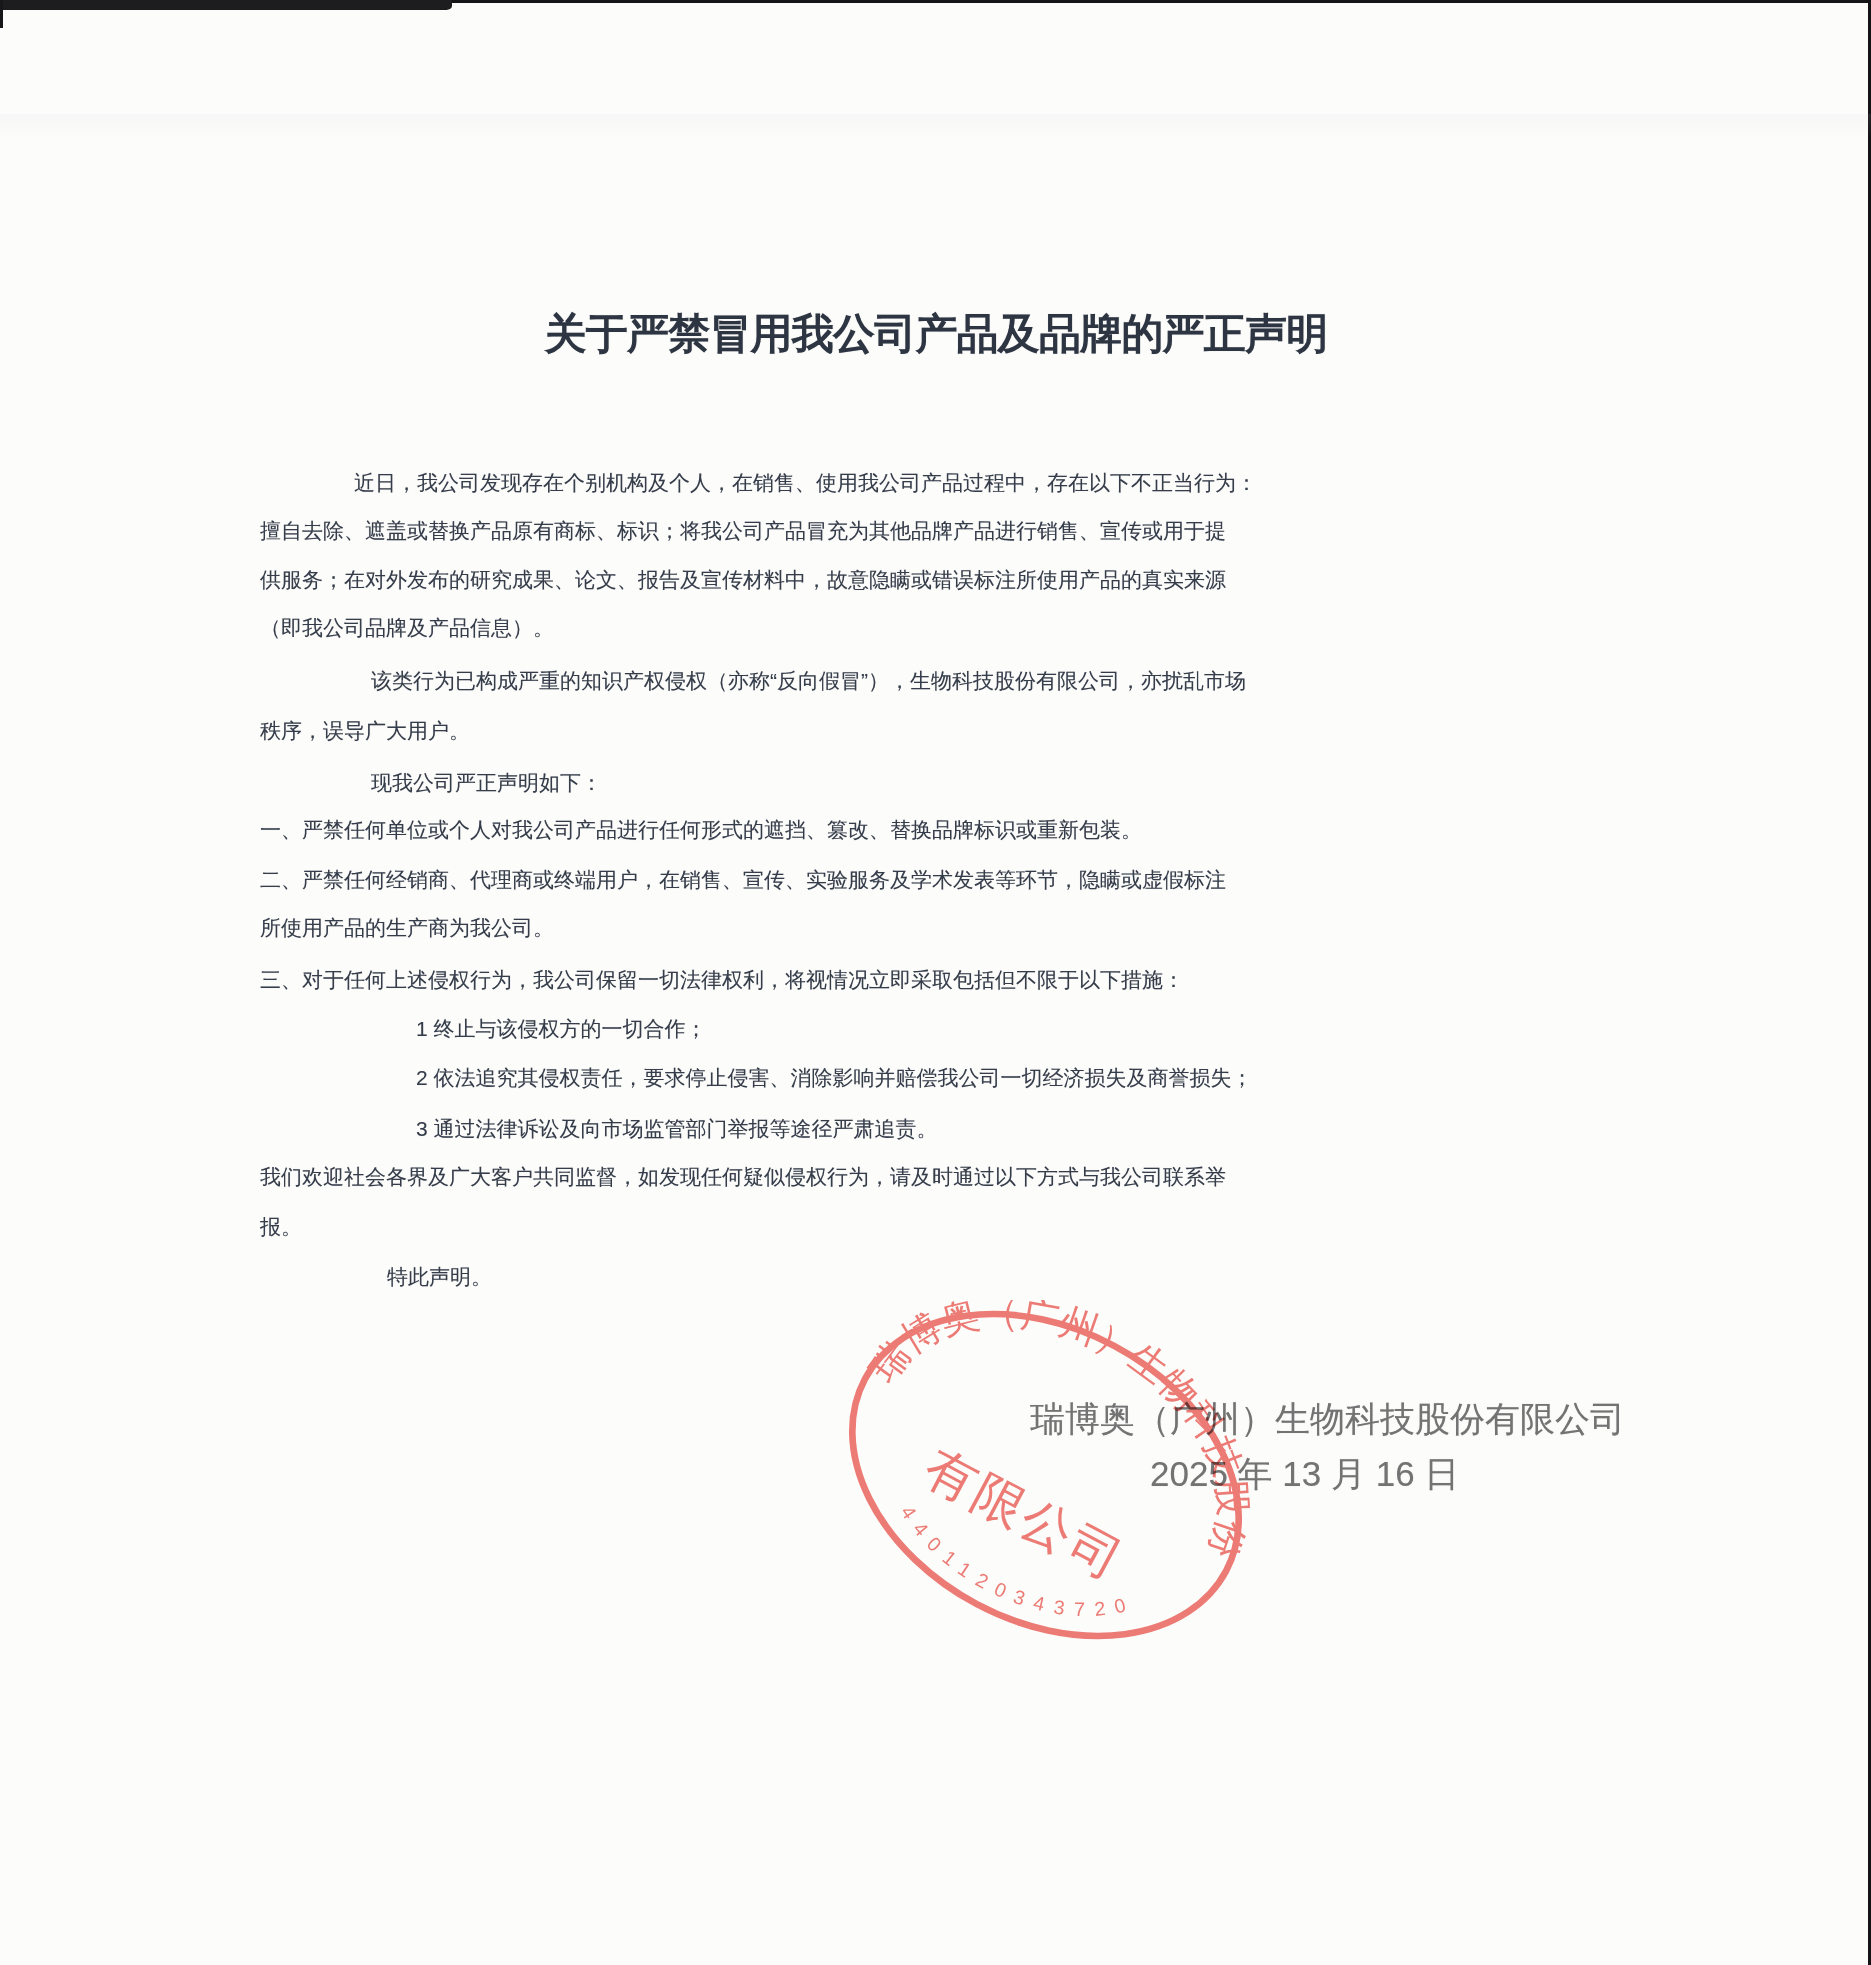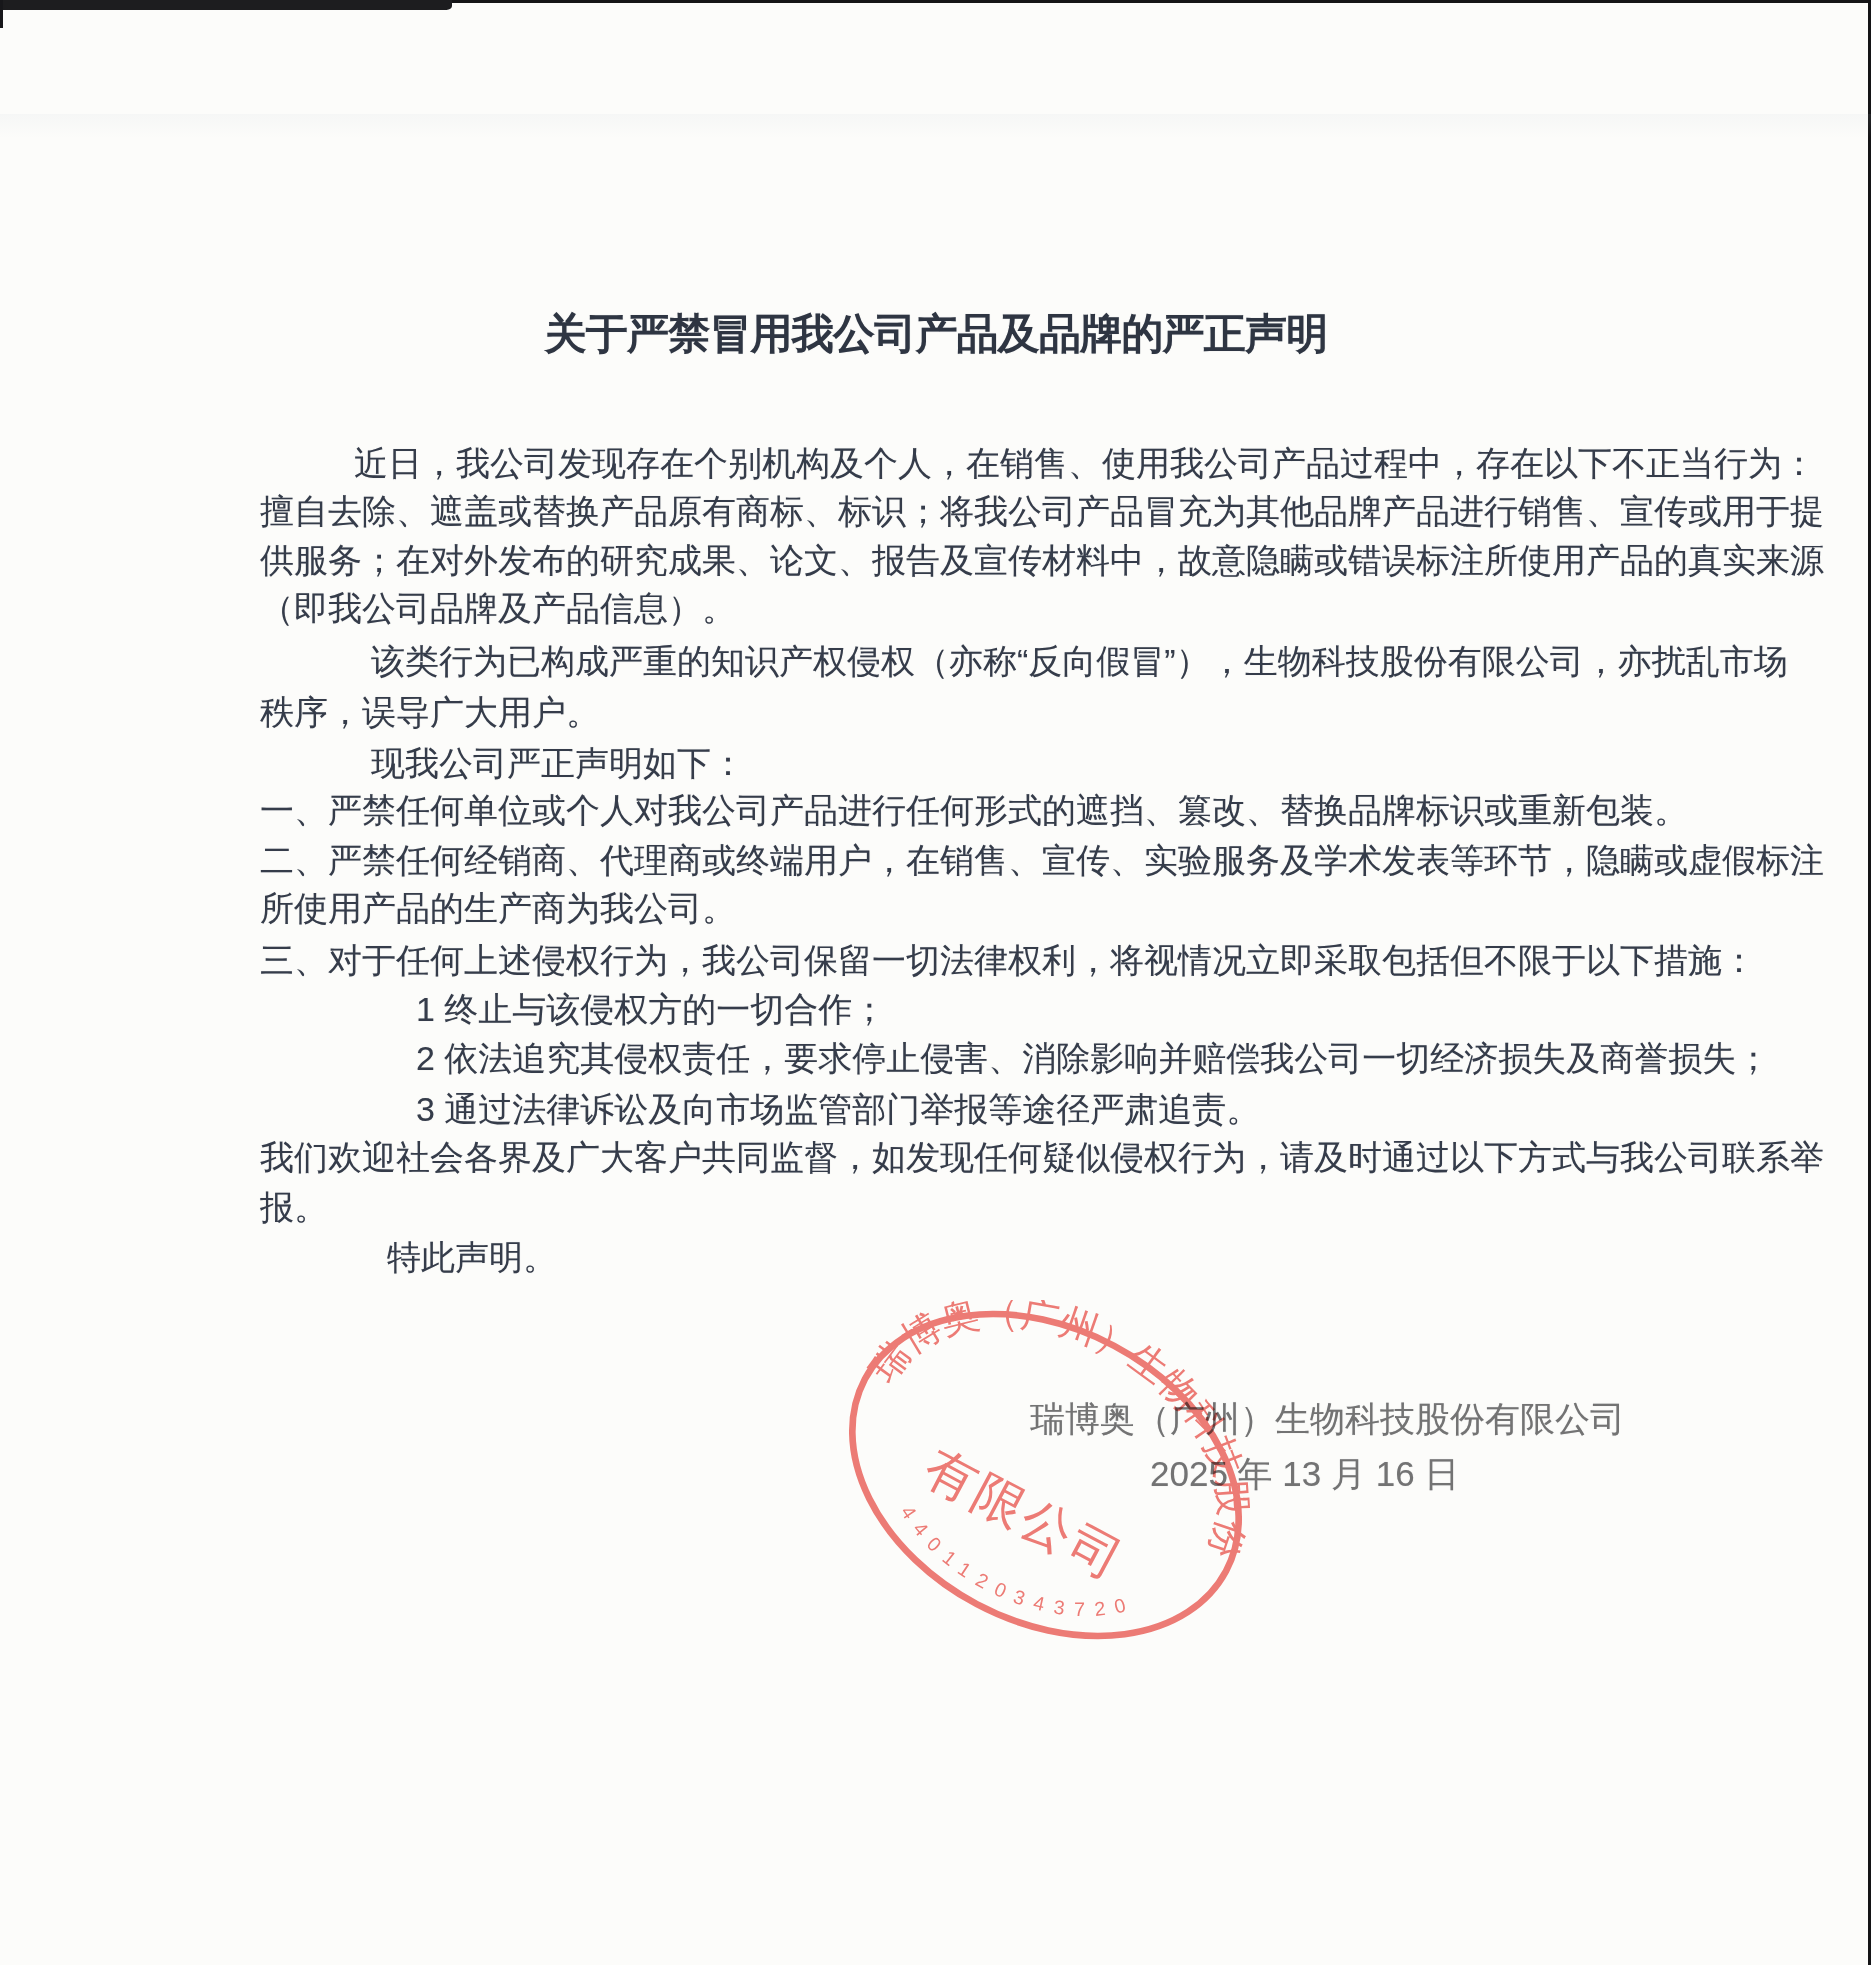--- a/index.html
+++ b/index.html
@@ -51,25 +51,26 @@
     text-align: center;
     font-size: 42px;
     font-weight: 700;
     letter-spacing: -0.8px;
     color: #2e3542;
     white-space: nowrap;
     text-shadow: 0 0 0.8px rgba(52,60,74,0.35);
   }
   .body-line {
     position: absolute;
-    font-size: 34px;
+    font-size: 21px;
     line-height: 39px;
     white-space: nowrap;
     color: #353c4a;
     text-shadow: 0 0 0.8px rgba(56,63,78,0.28);
+    margin-top: 19px;
   }
   .sig-line {
     position: absolute;
     font-size: 35px;
     white-space: nowrap;
     color: #737373;
     text-shadow: 0 0 0.8px rgba(56,63,78,0.28);
     margin-left: 47px;
   }
   

